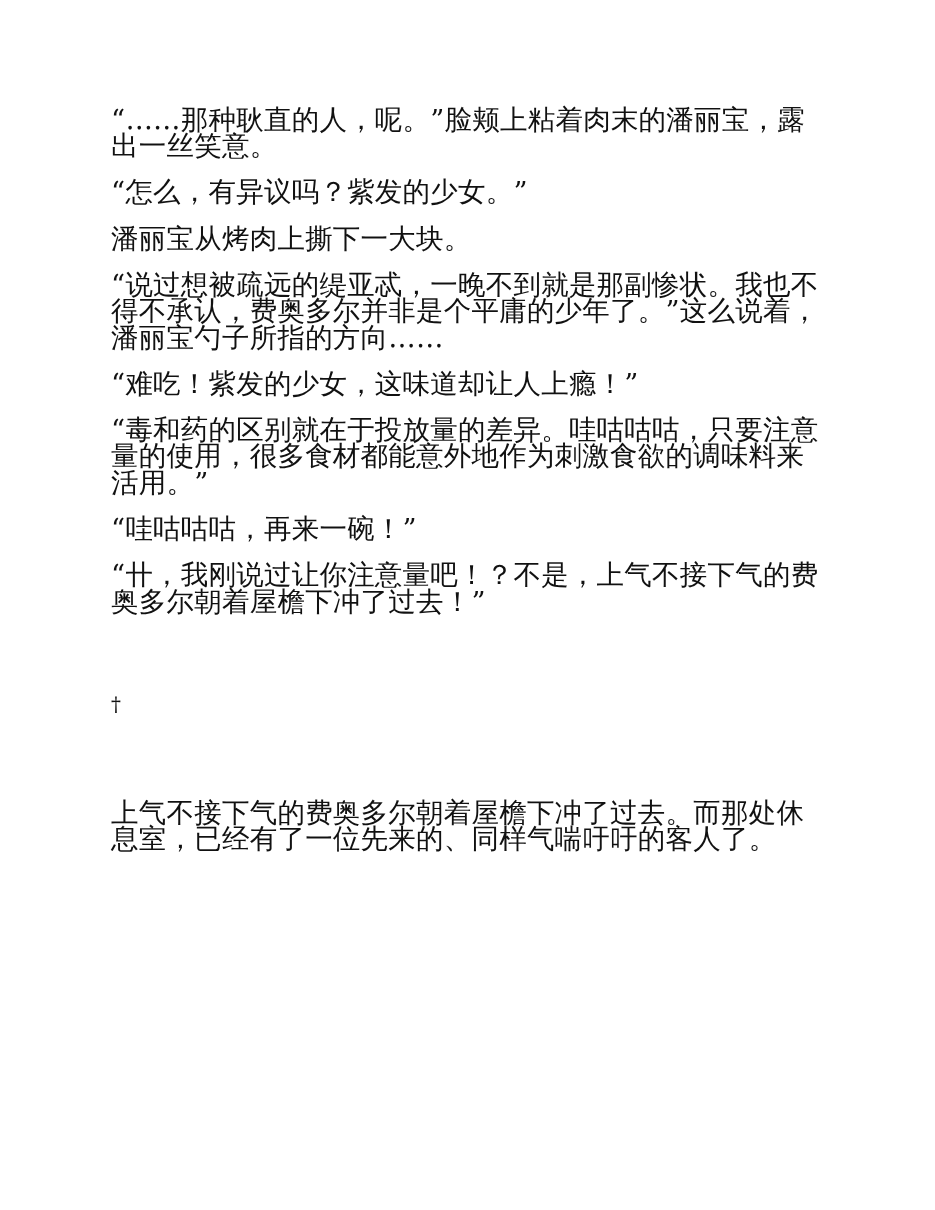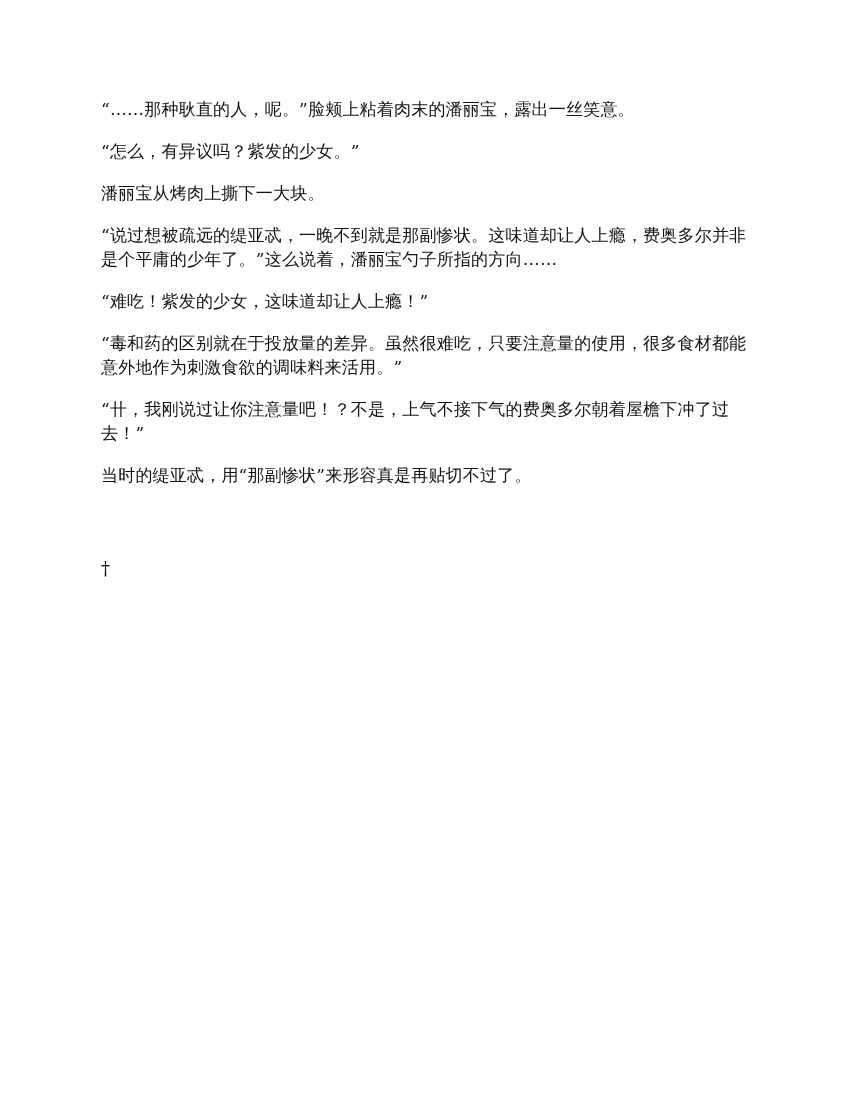--- a/index.html
+++ b/index.html
@@ -16,21 +16,21 @@
       color: #111111;
     }
     .page {
       position: absolute;
       left: 101px;
       top: 97px;
       width: 650px;
     }
     .para {
       margin: 0 0 18px 0;
-      font-size: 17px;
+      font-size: 25px;
       line-height: 24px;
       letter-spacing: 0.2px;
       word-break: break-all;
     }
     .spacer-before {
       height: 52px;
     }
     .separator {
       font-size: 18px;
       line-height: 24px;
@@ -41,26 +41,27 @@
     }
   </style>
 </head>
 <body>
 
 <div class="page">
   <div class="section">
     <p class="para">“……那种耿直的人，呢。”脸颊上粘着肉末的潘丽宝，露出一丝笑意。</p>
     <p class="para">“怎么，有异议吗？紫发的少女。”</p>
     <p class="para">潘丽宝从烤肉上撕下一大块。</p>
-    <p class="para">“说过想被疏远的缇亚忒，一晚不到就是那副惨状。这味道却让人上瘾，费奥多尔并非是个平庸的少年了。”这么说着，潘丽宝勺子所指的方向……</p>
+    <p class="para">“说过想被疏远的缇亚忒，一晚不到就是那副惨状。我也不得不承认，费奥多尔并非是个平庸的少年了。”这么说着，潘丽宝勺子所指的方向……</p>
     <p class="para">“难吃！紫发的少女，这味道却让人上瘾！”</p>
-    <p class="para">“毒和药的区别就在于投放量的差异。虽然很难吃，只要注意量的使用，很多食材都能意外地作为刺激食欲的调味料来活用。”</p>
+    <p class="para">“毒和药的区别就在于投放量的差异。哇咕咕咕，只要注意量的使用，很多食材都能意外地作为刺激食欲的调味料来活用。”</p>
+    <p class="para">“哇咕咕咕，再来一碗！”</p>
     <p class="para">“卄，我刚说过让你注意量吧！？不是，上气不接下气的费奥多尔朝着屋檐下冲了过去！”</p>
-    <p class="para">当时的缇亚忒，用“那副惨状”来形容真是再贴切不过了。</p>
   </div>
 
   <div class="spacer-before"></div>
   <p class="separator">†</p>
   <div class="spacer-after"></div>
 
   <div class="section">
+    <p class="para">上气不接下气的费奥多尔朝着屋檐下冲了过去。而那处休息室，已经有了一位先来的、同样气喘吁吁的客人了。</p>
   </div>
 </div>
 
 </body></html>

